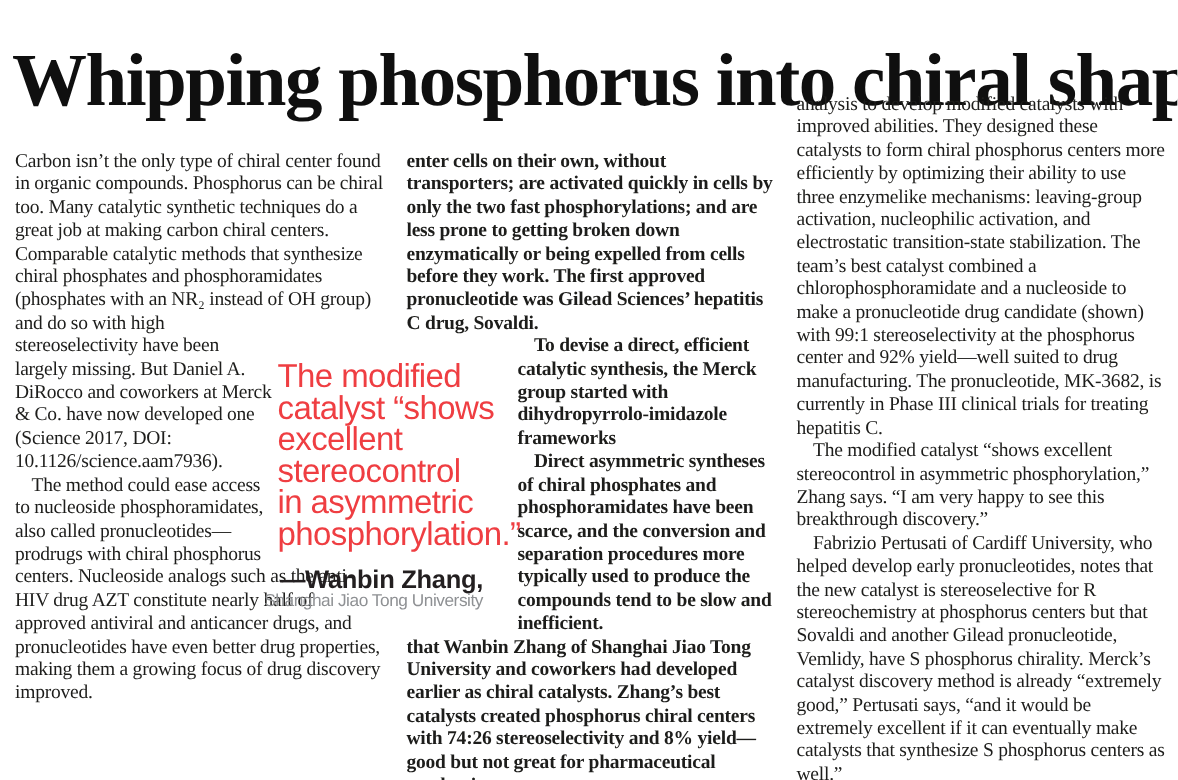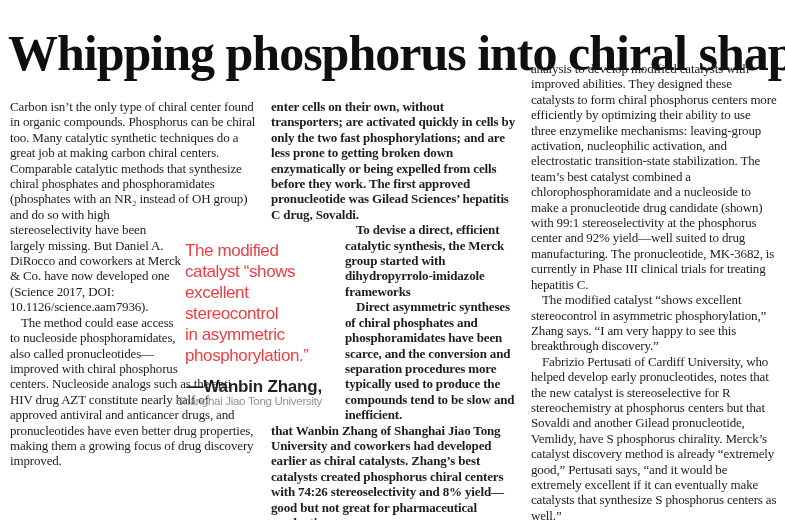--- a/index.html
+++ b/index.html
@@ -42,21 +42,21 @@
   .col .indent{text-indent:11px;}
   .c1{left:10px;top:99px;width:247px;}
   .c2{left:271px;top:99px;width:246px;font-weight:bold;}
   .c3{left:531px;top:61px;width:246px;}
   .narrow1{width:172px;}
   .narrow2{margin-left:74px;width:170px;}
   .ital{}
   .pullquote{
     position:absolute;left:185px;top:240px;width:176px;
     font-family:"Liberation Sans", sans-serif;
-    font-size:17px;
+    font-size:22px;
     line-height:21px;
     letter-spacing:-0.4px;
     color:#ef3e42;
     white-space:pre-line;
   }
   .attribution{
     position:absolute;left:150px;top:379px;width:172px;
     font-family:"Liberation Sans", sans-serif;
     text-align:right;
   }
@@ -79,21 +79,21 @@
 
 <div class="page">
 
   <h1 class="headline">Whipping phosphorus into chiral shape</h1>
 
 
   <div class="col c1">
     <p>Carbon isn’t the only type of chiral center found in organic compounds. Phosphorus can be chiral too. Many catalytic synthetic techniques do a great job at making carbon chiral centers. Comparable catalytic methods that synthesize chiral phosphates and phosphoramidates (phosphates with an NR₂ instead of OH group)</p>
     <div class="narrow1">
       <p><span>and do so with high stereoselectivity have been largely missing. But Daniel A. DiRocco and coworkers at Merck &amp; Co. have now developed one (</span><span class="ital">Science</span><span> 2017, DOI: 10.1126/science.aam7936).</span></p>
-      <p class="indent">The method could ease access to nucleoside phosphoramidates, also called pronucleotides—improved with chiral phosphorus</p>
+      <p class="indent">The method could ease access to nucleoside phosphoramidates, also called pronucleotides—prodrugs with chiral phosphorus</p>
     </div>
     <p>centers. Nucleoside analogs such as the anti-HIV drug AZT constitute nearly half of approved antiviral and anticancer drugs, and pronucleotides have even better drug properties, making them a growing focus of drug discovery improved.</p>
   </div>
 
   <div class="col c2">
     <p>enter cells on their own, without transporters; are activated quickly in cells by only the two fast phosphorylations; and are less prone to getting broken down enzymatically or being expelled from cells before they work. The first approved pronucleotide was Gilead Sciences’ hepatitis C drug, Sovaldi.</p>
     <div class="narrow2">
       <p class="indent">To devise a direct, efficient catalytic synthesis, the Merck group started with dihydropyrrolo-imidazole frameworks</p>
       <p class="indent">Direct asymmetric syntheses of chiral phosphates and phosphoramidates have been scarce, and the conversion and separation procedures more typically used to produce the compounds tend to be slow and inefficient.</p>
     </div>

